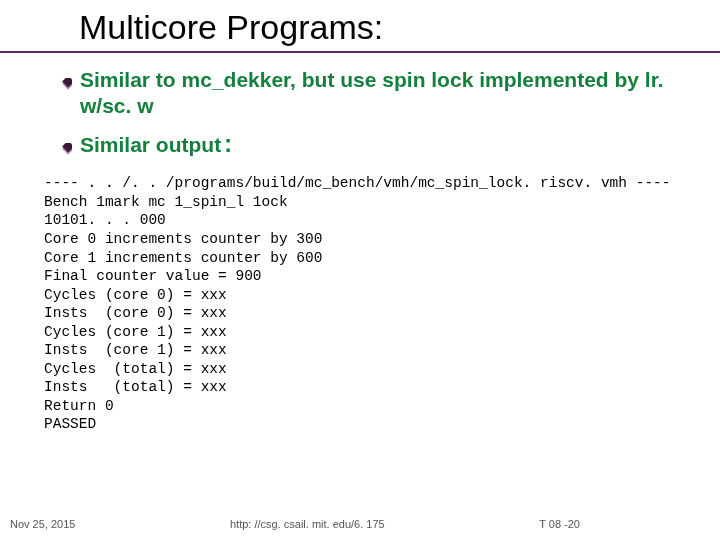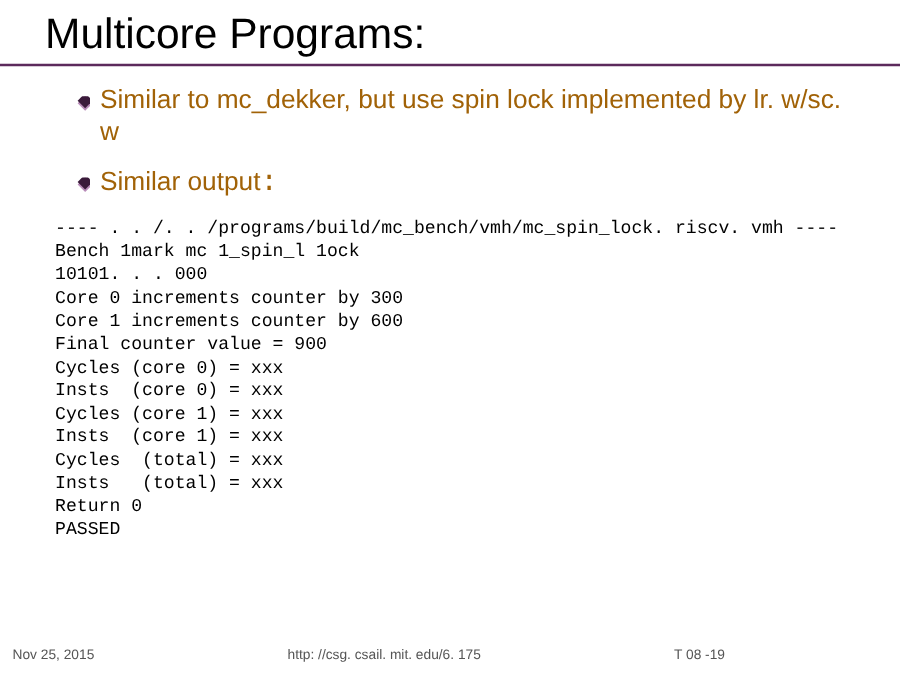--- a/index.html
+++ b/index.html
@@ -9,21 +9,21 @@
     background: #ffffff;
     position: relative;
   }
   .slide {
     width: 720px;
     height: 540px;
     position: relative;
     padding: 0;
   }
   .title-block {
-    padding: 8px 50px 4px 36px;
+    padding: 8px 50px 4px 79px;
     border-bottom: 2px solid #5c2a5c;
   }
   .title {
     font-size: 34px;
     font-weight: 400;
     color: #000;
     line-height: 1.15;
     font-family: Verdana, Geneva, sans-serif;
   }
   .body-block {
@@ -34,23 +34,24 @@
     align-items: flex-start;
     gap: 8px;
     margin-bottom: 14px;
   }
   .bullet-icon {
     flex: 0 0 auto;
     margin-top: 9px;
   }
   .bullet-text {
     font-size: 21px;
-    color: #a16207;
+    color: #15803d;
     line-height: 1.22;
     font-family: Verdana, Geneva, sans-serif;
+    font-weight: bold;
   }
   .bullet-text .colon {
     font-family: "Courier New", Courier, monospace;
     font-size: 23px;
   }
   .code-block {
     font-family: "Courier New", Courier, monospace;
     font-size: 14.5px;
     line-height: 1.28;
     color: #000;
@@ -120,16 +121,16 @@
 Cycles (core 1) = xxx
 Insts  (core 1) = xxx
 Cycles  (total) = xxx
 Insts   (total) = xxx
 Return 0
 PASSED</div>
 
   <div class="footer">
     <div class="left">Nov 25, 2015</div>
     <div class="center">http: //csg. csail. mit. edu/6. 175</div>
-    <div class="right">T 08 -19</div>
+    <div class="right">T 08 -20</div>
   </div>
 
 </div>
 
 </body></html>

